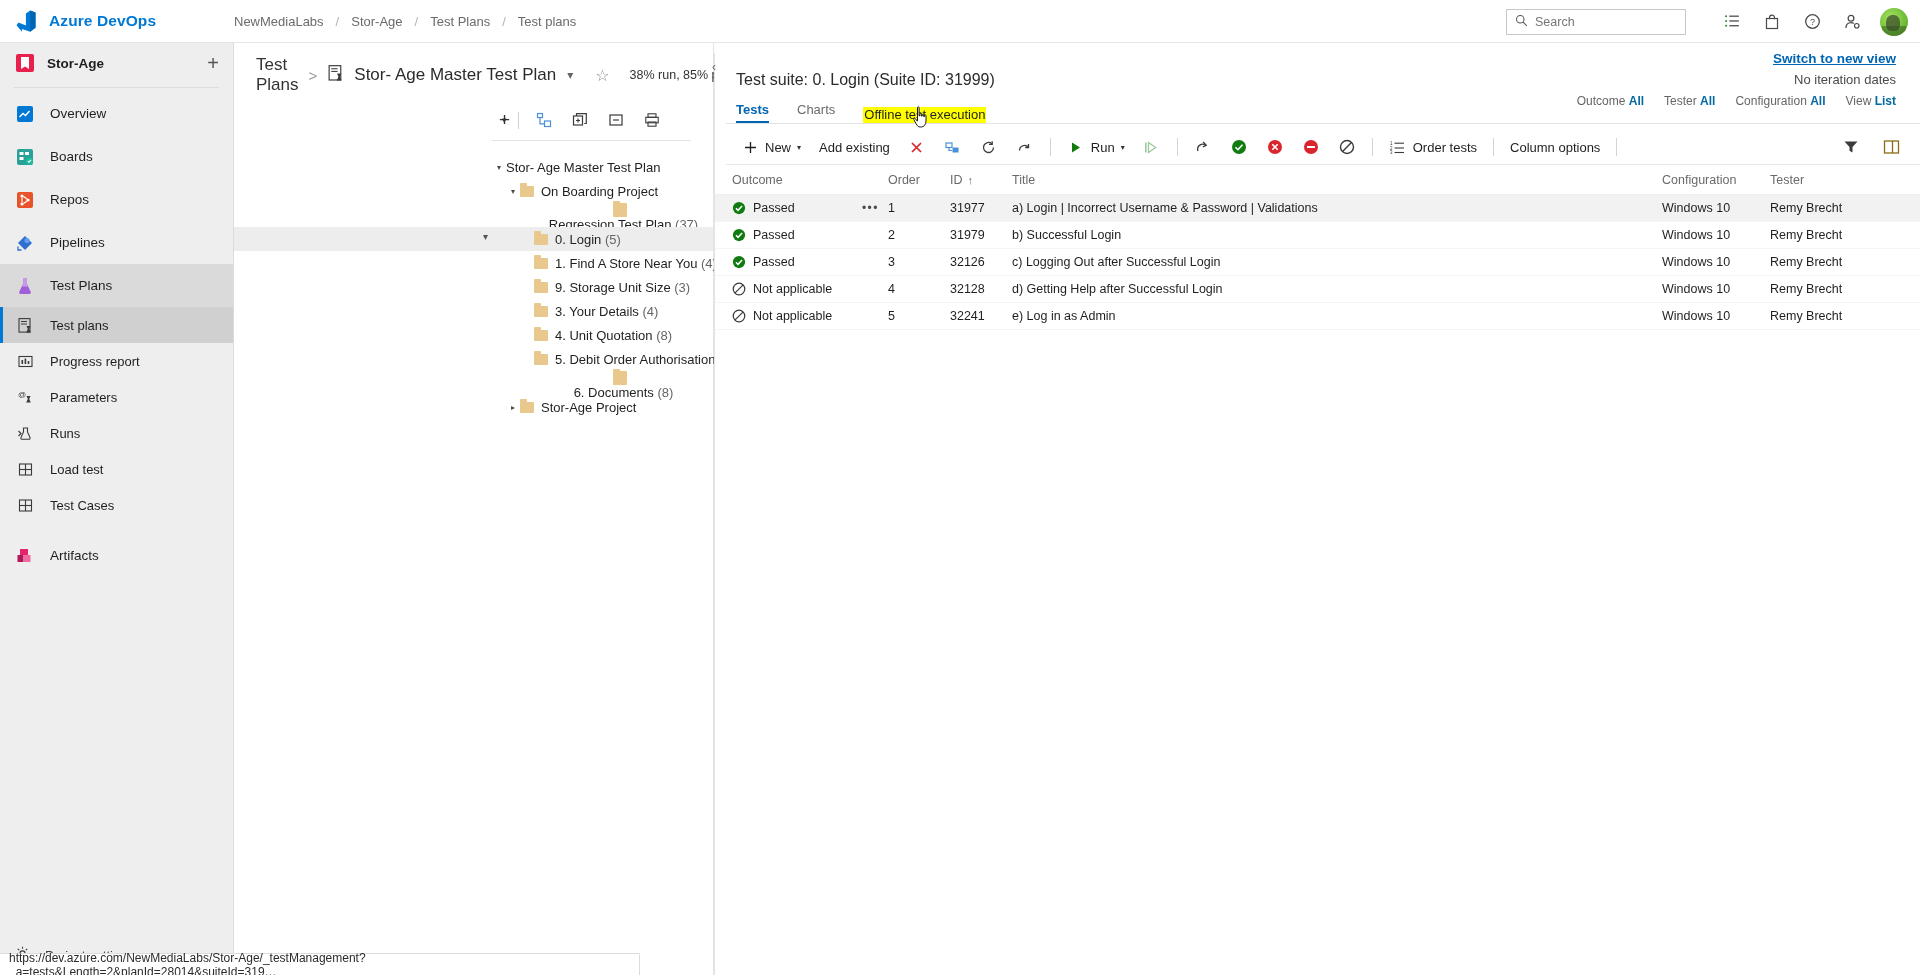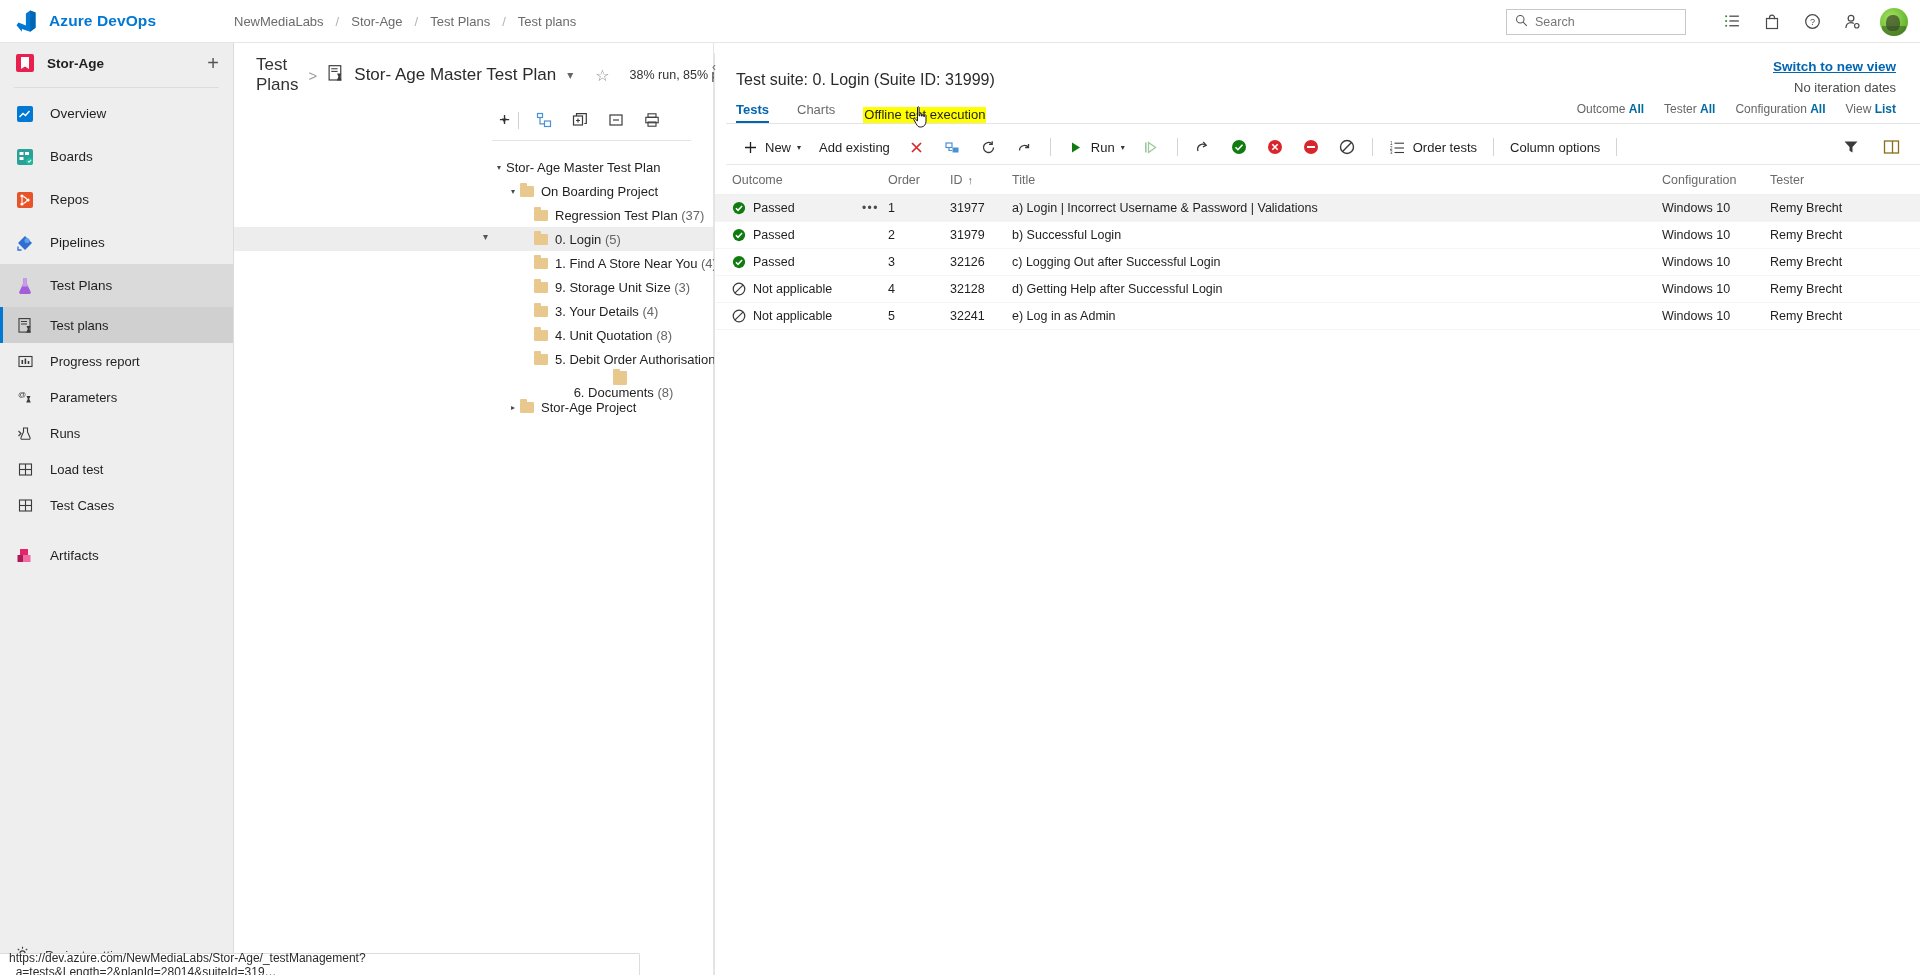--- a/index.html
+++ b/index.html
@@ -184,21 +184,21 @@
     content: ""; position: absolute; left: 0; right: 0; bottom: 0; height: 2px; background: #0065b3;
   }
   .tab.hl { background: #ffff00; color: #1f1f1f; padding: 0 1px 1px 1px; }
   .cursor-hand {
     position: absolute; left: 150px; top: 18px; width: 20px; height: 24px;
   }
   .tabs-rule { height: 1px; background: #e4e4e4; margin-left: 12px; }
 
   
   .filters {
-    position: absolute; right: 24px; top: 16px; text-align: right;
+    position: absolute; right: 24px; top: 8px; text-align: right;
   }
   .switch-link { font-size: 13.5px; color: #0065b3; font-weight: bold; text-decoration: underline; display: block; }
   .no-iter { font-size: 13px; color: #4a4a4a; display: block; margin-top: 6px; }
   .filter-row { display: flex; gap: 20px; margin-top: 7px; justify-content: flex-end; }
   .filter-item { font-size: 12px; color: #666; white-space: nowrap;}
   .filter-item b { color: #0369a1; font-weight: bold; }
 
   
   .actionbar {
     display: flex; align-items: center; height: 34px;
@@ -529,21 +529,21 @@
     <div class="tree">
       <div class="trow" style="padding-left:258px;">
         <span class="tw">▾</span>
         <span class="tlabel">Stor- Age Master Test Plan</span>
       </div>
       <div class="trow" style="padding-left:272px;">
         <span class="tw">▾</span>
         <span class="tfolder"></span>
         <span class="tlabel">On Boarding Project</span>
       </div>
-      <div class="trow" style="padding-left:300px;">
+      <div class="trow" style="padding-left:300px;flex-direction:column;">
         <span class="tfolder"></span>
         <span class="tlabel"><span>Regression Test Plan</span> <span class="cnt">(37)</span></span>
       </div>
       <div class="trow sel" style="padding-left:300px;">
         <span class="tfolder"></span>
         <span class="tlabel"><span>0. Login</span> <span class="cnt">(5)</span></span>
       </div>
       <div class="trow" style="padding-left:300px;">
         <span class="tfolder"></span>
         <span class="tlabel"><span>1. Find A Store Near You</span> <span class="cnt">(4)</span></span>

